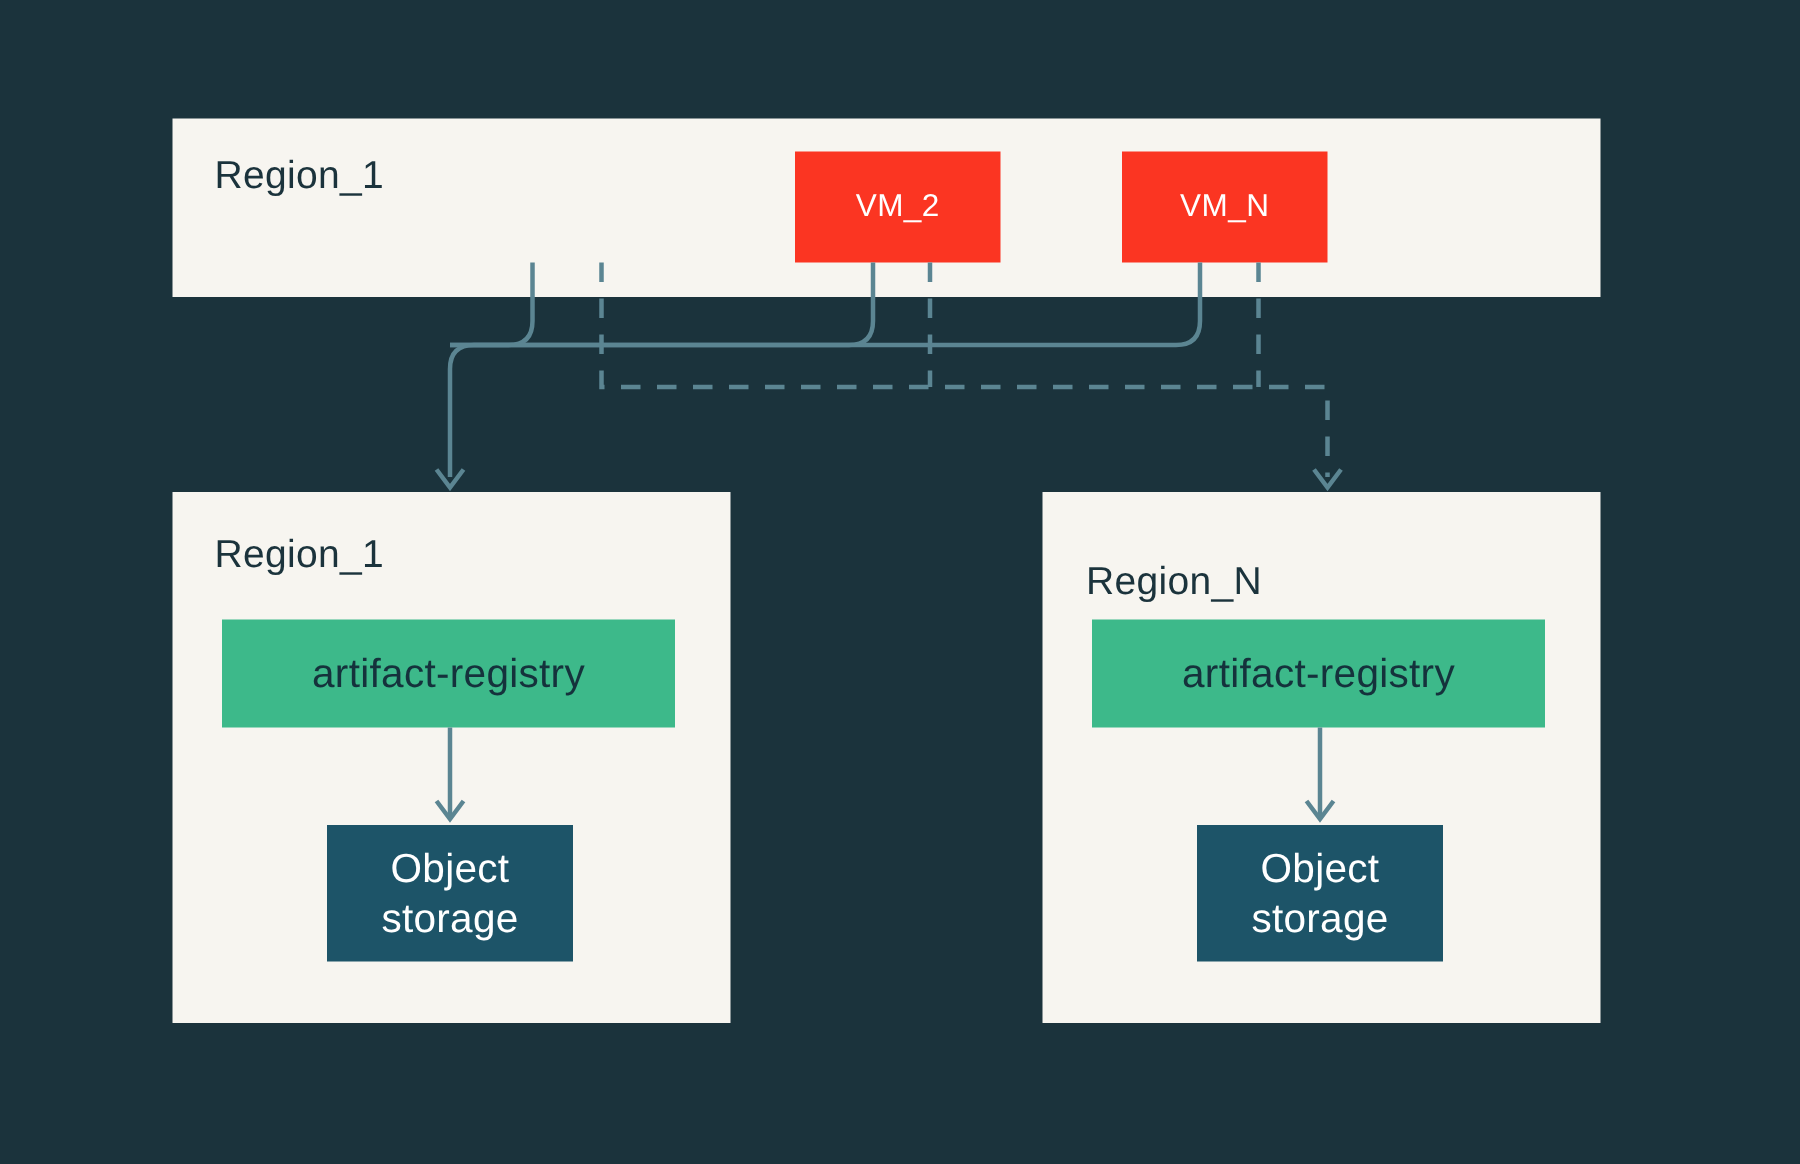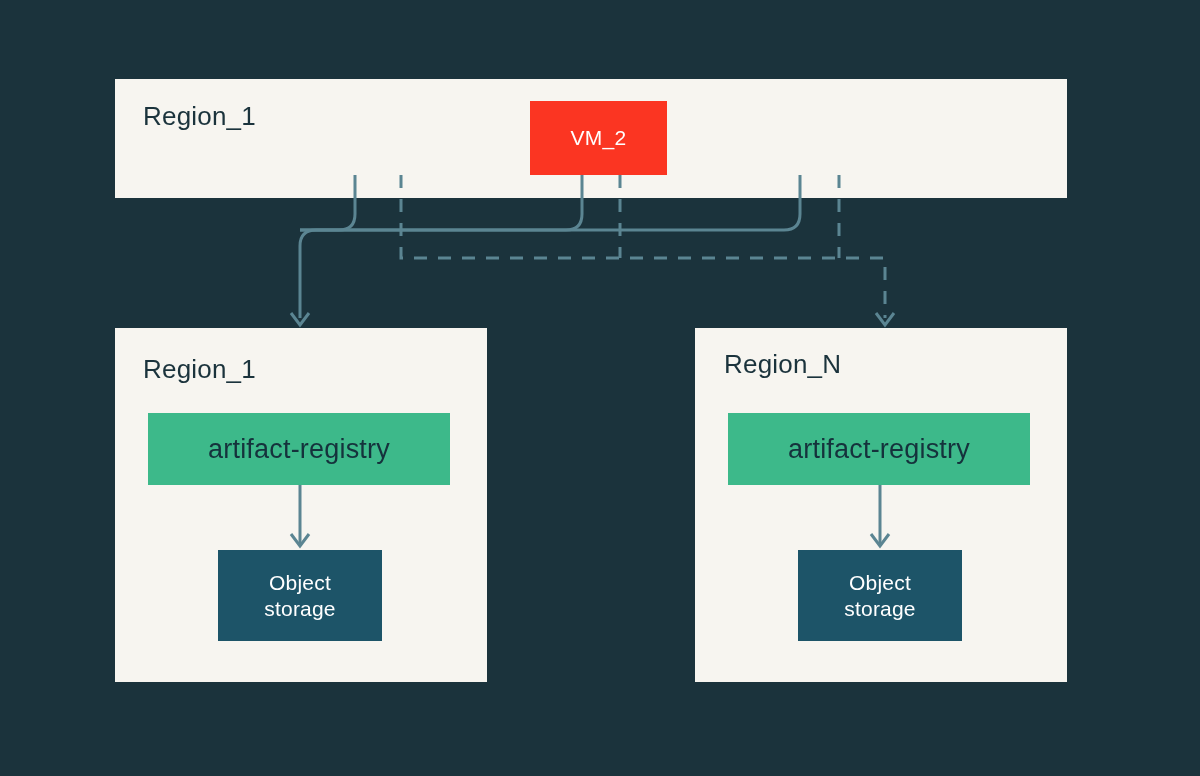--- a/index.html
+++ b/index.html
@@ -46,21 +46,21 @@
   }
   .node-registry {
     background: #3db98a;
     color: #15323c;
     font-size: 27px;
     letter-spacing: 0.2px;
   }
   .node-storage {
     background: #1d5468;
     color: #ffffff;
-    font-size: 21px;
+    font-size: 27px;
     letter-spacing: 0.2px;
   }
   #wires {
     position: absolute;
     left: 0;
     top: 0;
     width: 1200px;
     height: 776px;
     pointer-events: none;
   }
@@ -89,36 +89,39 @@
 
   <div class="panel" style="left:115px; top:79px; width:952px; height:119px;"></div>
 
   <div class="panel-title" style="left:143px; top:101px;">Region_1</div>
 
 
   <div class="node node-vm" style="left:530px; top:101px; width:137px; height:74px;">
     <span>VM_2</span>
   </div>
 
+  <div class="node node-vm" style="left:748px; top:101px; width:137px; height:74px;">
+    <span>VM_N</span>
+  </div>
 
   <div class="panel" style="left:115px; top:328px; width:372px; height:354px;"></div>
 
   <div class="panel-title" style="left:143px; top:354px;">Region_1</div>
 
   <div class="node node-registry" style="left:148px; top:413px; width:302px; height:72px;">
     <span>artifact-registry</span>
   </div>
 
   <div class="node node-storage" style="left:218px; top:550px; width:164px; height:91px;">
     <span><span>Object</span><br><span>storage</span></span>
   </div>
 
   <div class="panel" style="left:695px; top:328px; width:372px; height:354px;"></div>
 
-  <div class="panel-title" style="left:724px; top:349px;text-align:right;">Region_N</div>
+  <div class="panel-title" style="left:724px; top:372px;text-align:right;">Region_N</div>
 
   <div class="node node-registry" style="left:728px; top:413px; width:302px; height:72px;">
     <span>artifact-registry</span>
   </div>
 
   <div class="node node-storage" style="left:798px; top:550px; width:164px; height:91px;">
     <span><span>Object</span><br><span>storage</span></span>
   </div>
 
   <svg id="wires" viewBox="0 0 1200 776">

